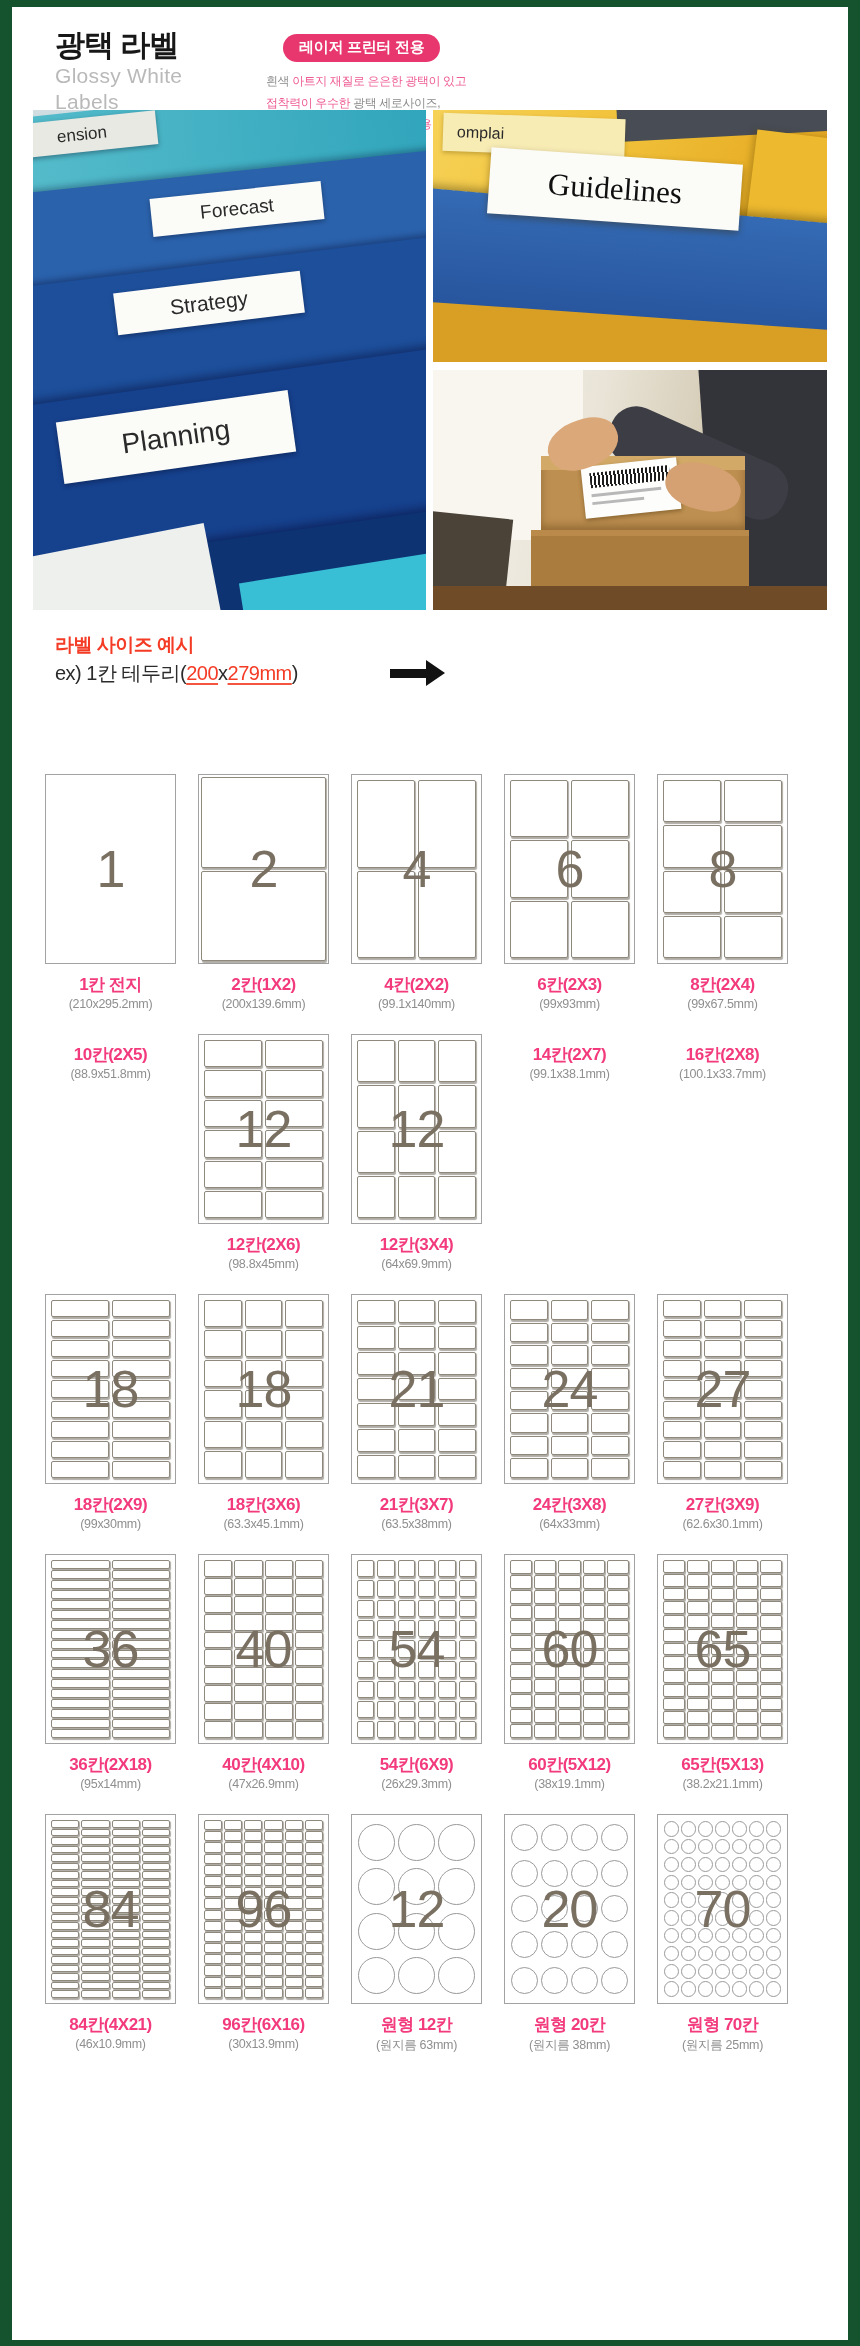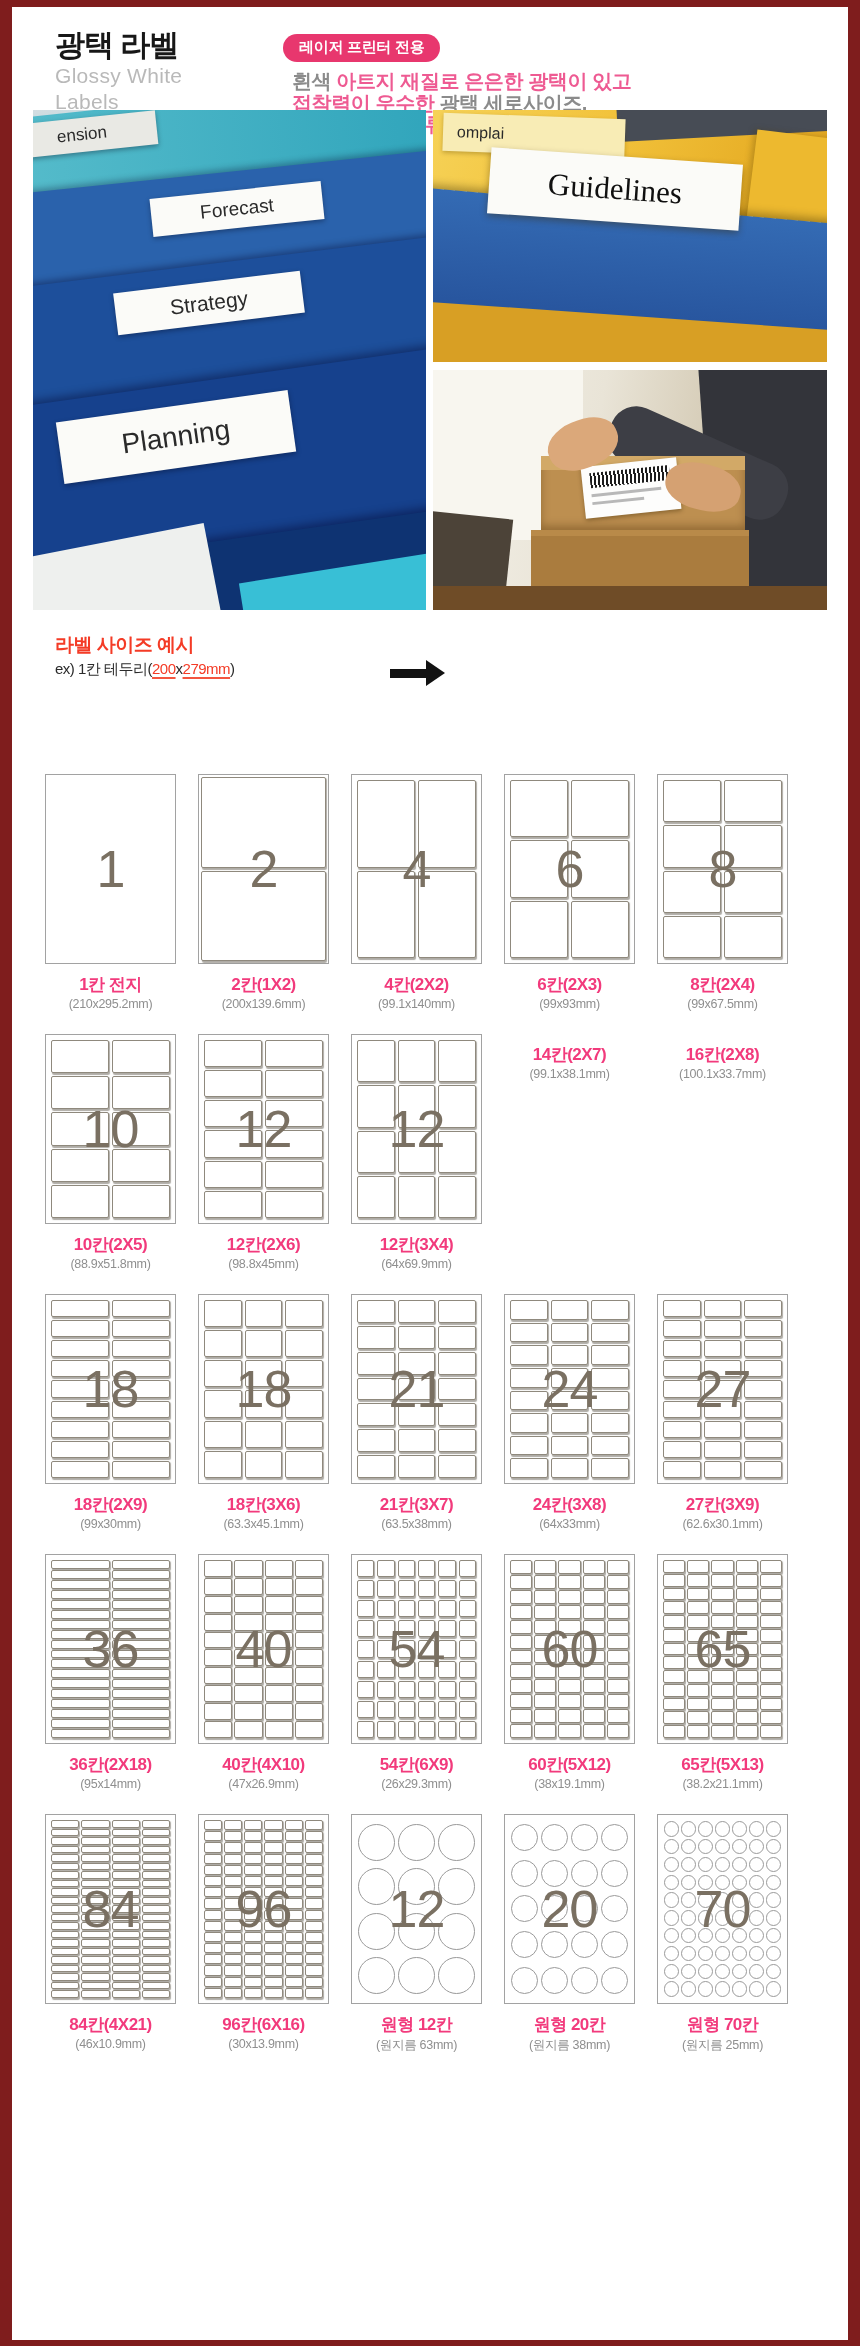--- a/index.html
+++ b/index.html
@@ -1,25 +1,25 @@
 <!DOCTYPE html>
 <html><head>
 <meta charset="utf-8">
 <style>
   html,body{margin:0;padding:0;}
   body{background:#f1f1f1;font-family:"Liberation Sans",sans-serif;-webkit-font-smoothing:antialiased;}
-  .page{position:relative;width:860px;height:2346px;background:#7f1d1d;overflow:hidden;margin:0 auto;}
+  .page{position:relative;width:860px;height:2346px;background:#14532d;overflow:hidden;margin:0 auto;}
   .content{position:absolute;left:12px;top:7px;width:836px;height:2333px;background:#fff;}
 
   
   .header{position:relative;height:103px;}
   .title{position:absolute;left:43px;top:18px;font-size:30px;font-weight:800;color:#171717;letter-spacing:-1px;}
   .subtitle{position:absolute;left:43px;top:56px;font-size:21px;line-height:26px;color:#b9b9b9;font-weight:400;letter-spacing:.3px;}
   .badge{position:absolute;left:271px;top:27px;background:#e8376e;color:#fff;font-size:15px;font-weight:700;padding:4px 16px 5px;border-radius:16px;letter-spacing:-.3px;}
-  .desc{position:absolute;left:280px;top:64px;font-size:20px;line-height:21.5px;font-weight:700;letter-spacing:-.4px;}
+  .desc{position:absolute;left:254px;top:64px;font-size:12px;line-height:21.5px;font-weight:400;letter-spacing:-.4px;}
   .t-gray{color:#8b8b8b;}
   .t-pink{color:#ee5a92;}
 
   
   .photos{display:flex;gap:7px;margin:0 21px;height:500px;}
   .photo{position:relative;overflow:hidden;background:#ccc;}
   .photo-left{width:393px;height:500px;}
   .photo-col{display:flex;flex-direction:column;gap:8px;width:394px;}
   .photo-rt{width:394px;height:252px;}
   .photo-rb{width:394px;height:240px;}
@@ -59,21 +59,21 @@
   .rb-barcode{position:absolute;left:8px;top:7px;width:80px;height:15px;background:repeating-linear-gradient(90deg,#1c1c1c 0 2px,transparent 2px 4px);}
   .rb-line{position:absolute;left:8px;width:70px;height:3px;background:#b8b8b8;}
   .rb-hand1{left:114px;top:50px;width:72px;height:48px;background:#dba87a;border-radius:46%;transform:rotate(-22deg);}
   .rb-hand2{left:232px;top:94px;width:76px;height:46px;background:#d5a172;border-radius:46%;transform:rotate(14deg);}
   .rb-table{left:0;bottom:0;width:100%;height:24px;background:#6f4c27;}
   .rb-corner{left:0;bottom:0;width:86px;height:104px;background:#4c4338;transform:rotate(6deg) translate(-10px,10px);}
 
   
   .size-example{position:relative;height:134px;}
   .se-title{position:absolute;left:43px;top:22px;font-size:19px;font-weight:800;color:#f43b26;letter-spacing:-.5px;}
-  .se-ex{position:absolute;left:43px;top:50px;font-size:15px;color:#2b2b2b;letter-spacing:-.5px;}
+  .se-ex{position:absolute;left:43px;top:50px;font-size:20px;color:#2b2b2b;letter-spacing:-.5px;}
   .se-arrow{position:absolute;left:378px;top:50px;display:flex;align-items:center;}
   .se-arrow .shaft{width:36px;height:9px;background:#121212;}
   .se-arrow .head{width:0;height:0;border-left:19px solid #121212;border-top:13px solid transparent;border-bottom:13px solid transparent;}
   .se-right{position:absolute;left:448px;top:14px;font-size:18.5px;letter-spacing:-.5px;color:#2b2b2b;line-height:29px;}
   .t-red{color:#f43b26;}
   .u-red{text-decoration:underline;text-decoration-color:#f4553f;text-underline-offset:3px;text-decoration-thickness:1.5px;}
 
   
   .sheet-grid{display:grid;grid-template-columns:repeat(5,131px);column-gap:22px;row-gap:23px;margin:30px 0 0 33px;}
   .sheet-card{width:131px;}
@@ -224,35 +224,20 @@
               <div class="cell"></div>
               <div class="cell"></div>
               <div class="cell"></div>
             </div>
             <div class="sheet-num">8</div>
           </div>
           <div class="sheet-name">8칸(2X4)</div>
           <div class="sheet-dims">(99x67.5mm)</div>
         </div>
         <div class="sheet-card">
-          <div class="sheet">
-            <div class="cells" style="inset: 5px; grid-template-columns: repeat(2, 1fr); grid-template-rows: repeat(5, 1fr); gap: 3px;">
-              <div class="cell"></div>
-              <div class="cell"></div>
-              <div class="cell"></div>
-              <div class="cell"></div>
-              <div class="cell"></div>
-              <div class="cell"></div>
-              <div class="cell"></div>
-              <div class="cell"></div>
-              <div class="cell"></div>
-              <div class="cell"></div>
-            </div>
-            <div class="sheet-num">10</div>
-          </div>
           <div class="sheet-name">10칸(2X5)</div>
           <div class="sheet-dims">(88.9x51.8mm)</div>
         </div>
         <div class="sheet-card">
           <div class="sheet">
             <div class="cells" style="inset: 5px; grid-template-columns: repeat(2, 1fr); grid-template-rows: repeat(6, 1fr); gap: 3px;">
               <div class="cell"></div>
               <div class="cell"></div>
               <div class="cell"></div>
               <div class="cell"></div>

